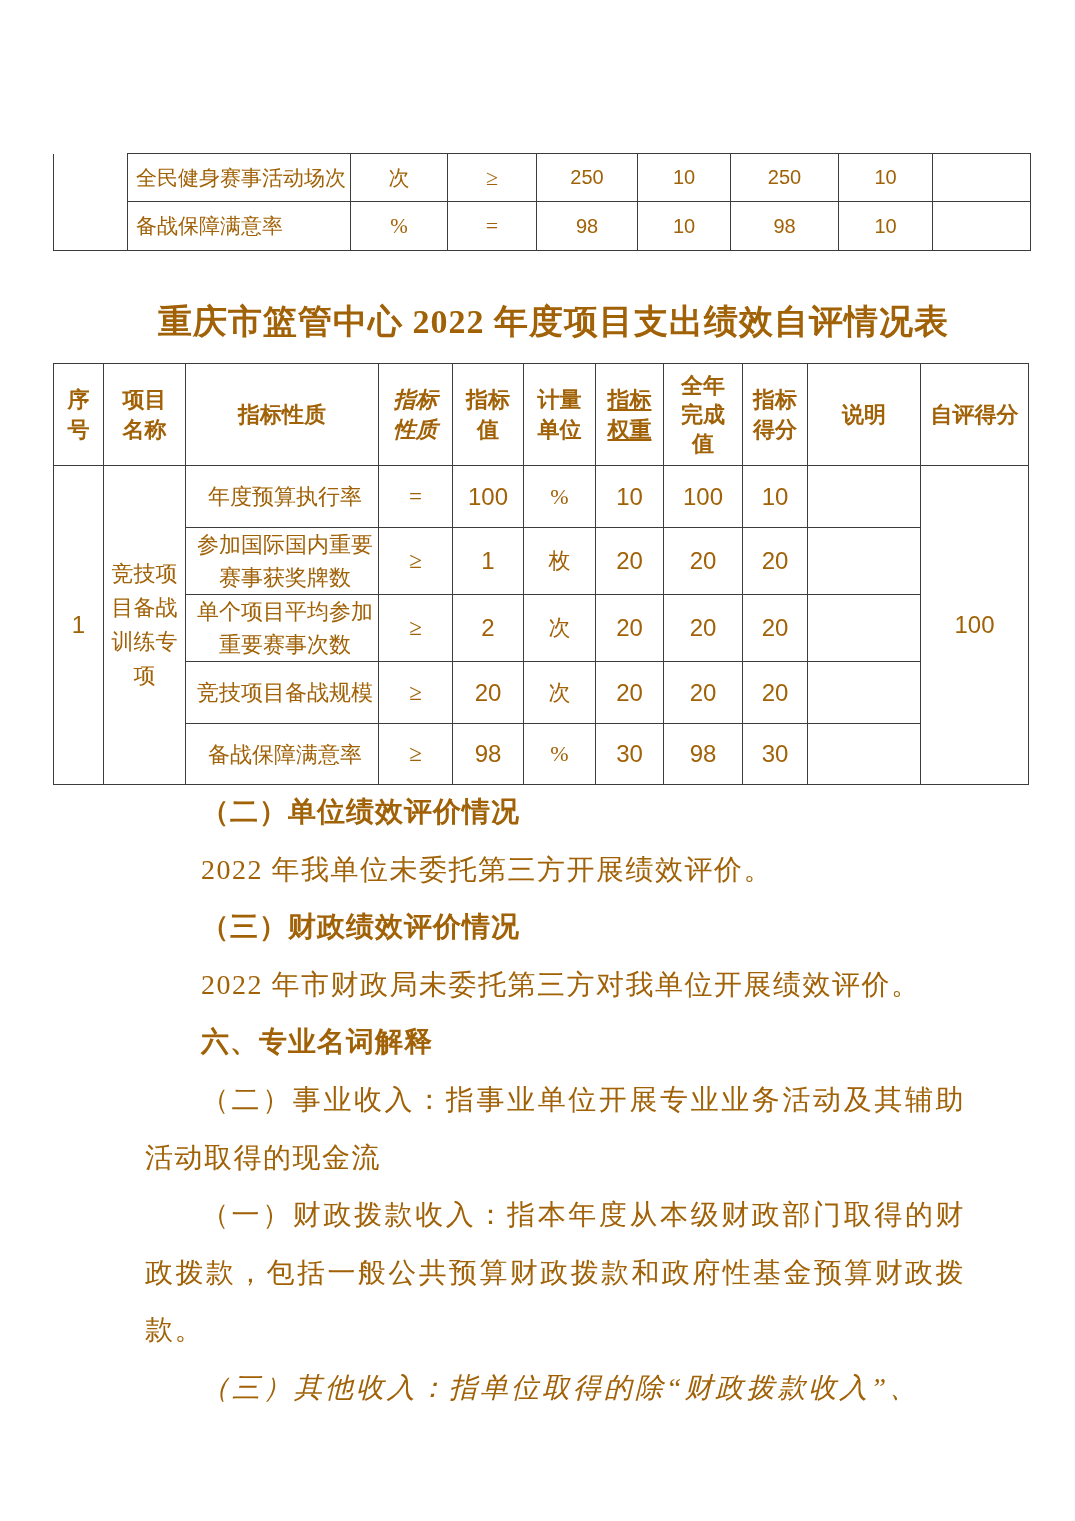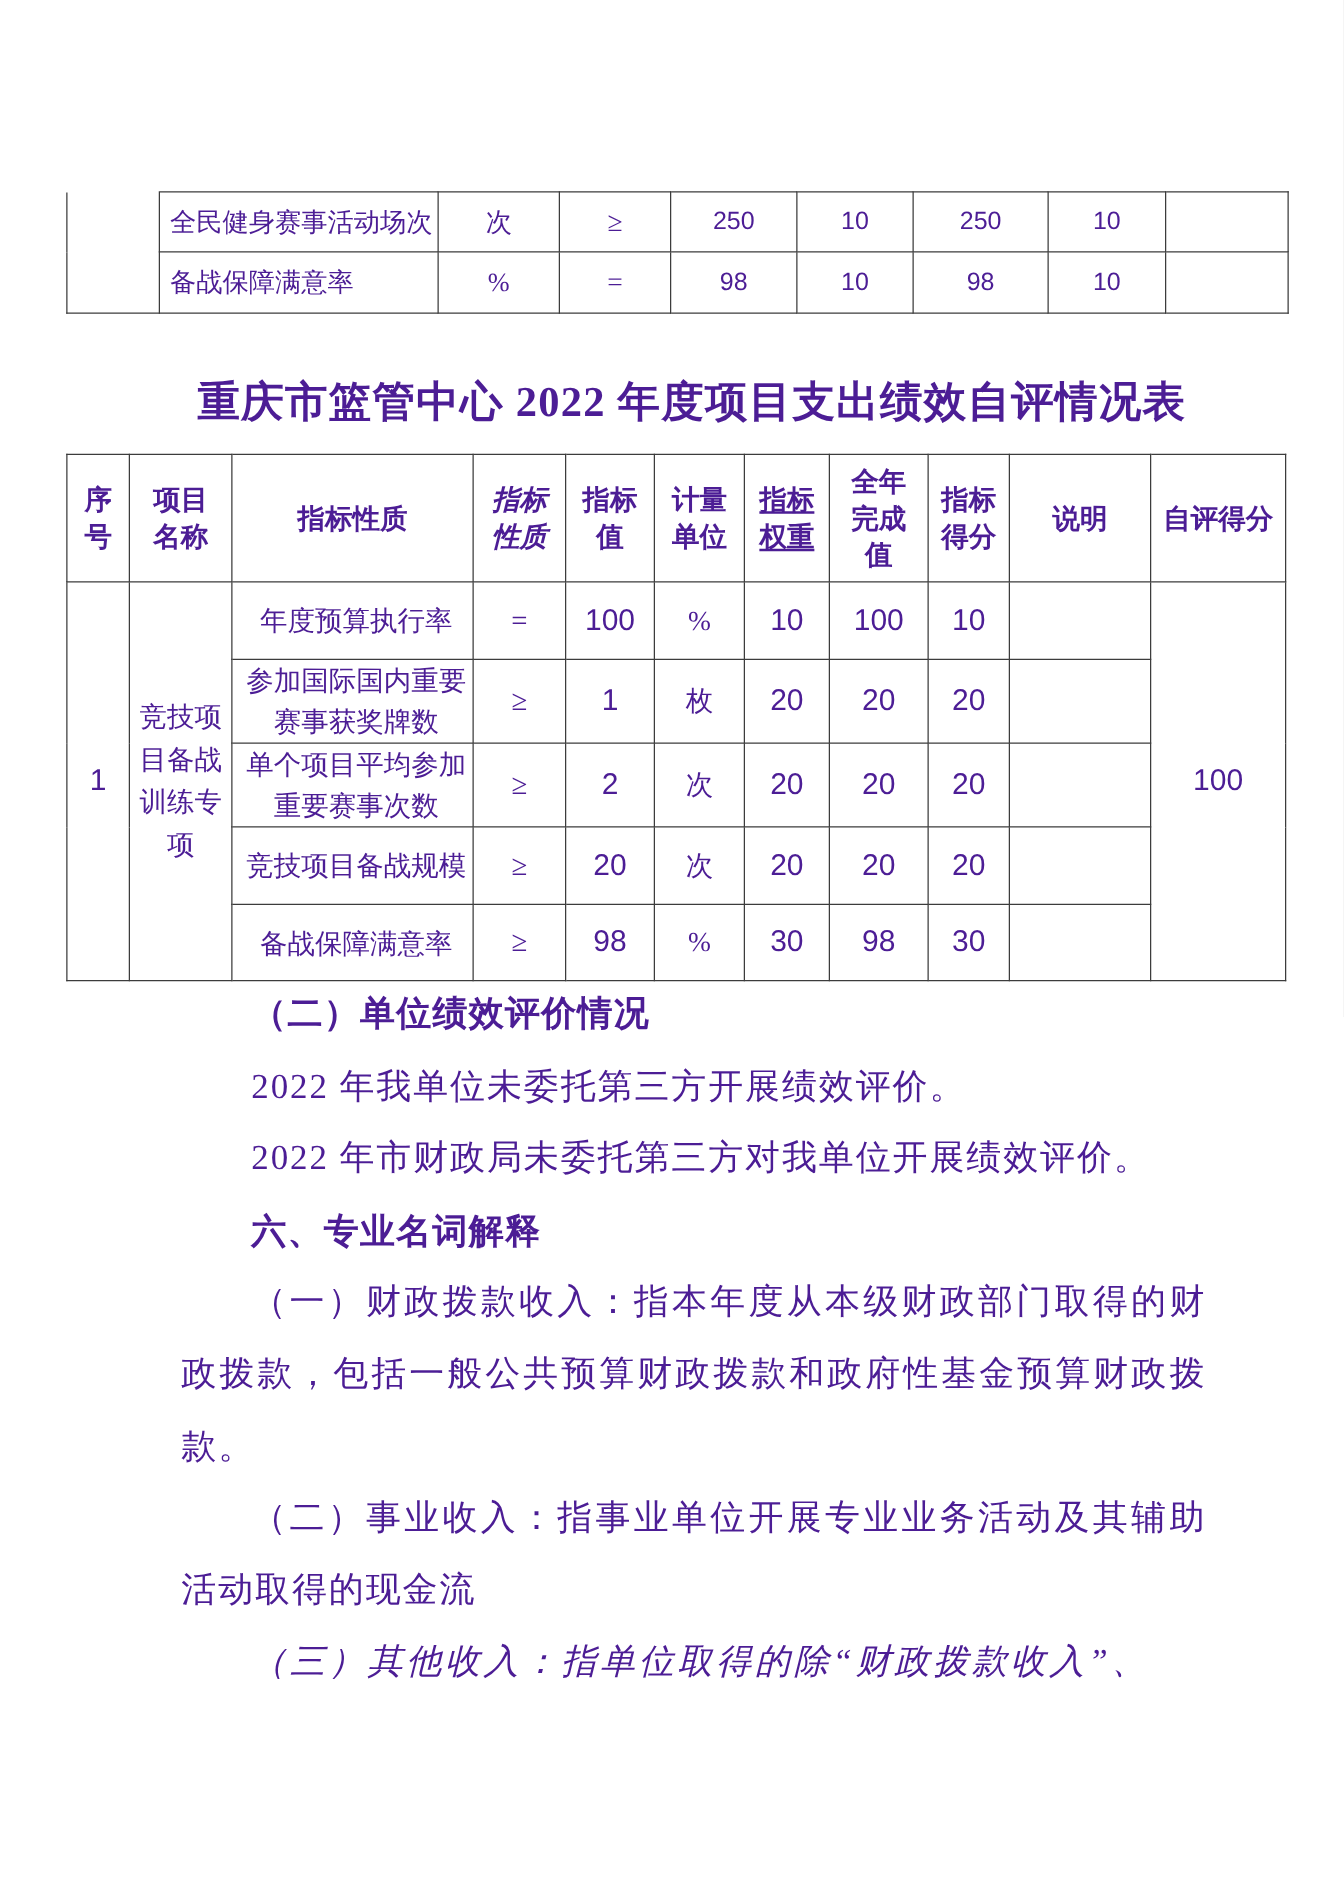--- a/index.html
+++ b/index.html
@@ -1,18 +1,18 @@
 <!DOCTYPE html>
 <html><head>
 <meta charset="utf-8">
 <style>
   html,body { margin:0; padding:0; background:#e8e8e8; }
   .page {
     position:relative; width:1075px; height:1521px; margin:0 auto;
-    background:#ffffff; color:#4c1d95;
+    background:#ffffff; color:#a16207;
     font-family:"Liberation Serif", serif; overflow:hidden;
   }
   table { border-collapse:collapse; table-layout:fixed; position:absolute; }
   td {
     border:1px solid #3c3c3c; text-align:center; vertical-align:middle;
     overflow:hidden; padding:0;
   }
 
   
   .cont-table { left:53px; top:153px; width:977px; font-size:21px; }
@@ -179,20 +179,21 @@
       <td class="val">98</td>
       <td class="val">30</td>
       <td></td>
     </tr>
   </tbody>
     </table>
 
   <div class="textblock">
     <p class="bold">（二）单位绩效评价情况</p>
     <p>2022 年我单位未委托第三方开展绩效评价。</p>
+    <p class="bold">（三）财政绩效评价情况</p>
     <p>2022 年市财政局未委托第三方对我单位开展绩效评价。</p>
     <p class="heiti">六、专业名词解释</p>
+    <p>（二）事业收入：指事业单位开展专业业务活动及其辅助活动取得的现金流</p>
     <p>（一）财政拨款收入：指本年度从本级财政部门取得的财政拨款，包括一般公共预算财政拨款和政府性基金预算财政拨款。</p>
-    <p>（二）事业收入：指事业单位开展专业业务活动及其辅助活动取得的现金流</p>
     <p class="spread">（三）其他收入：指单位取得的除“财政拨款收入”、</p>
   </div>
 
 </div>
 
 </body></html>

